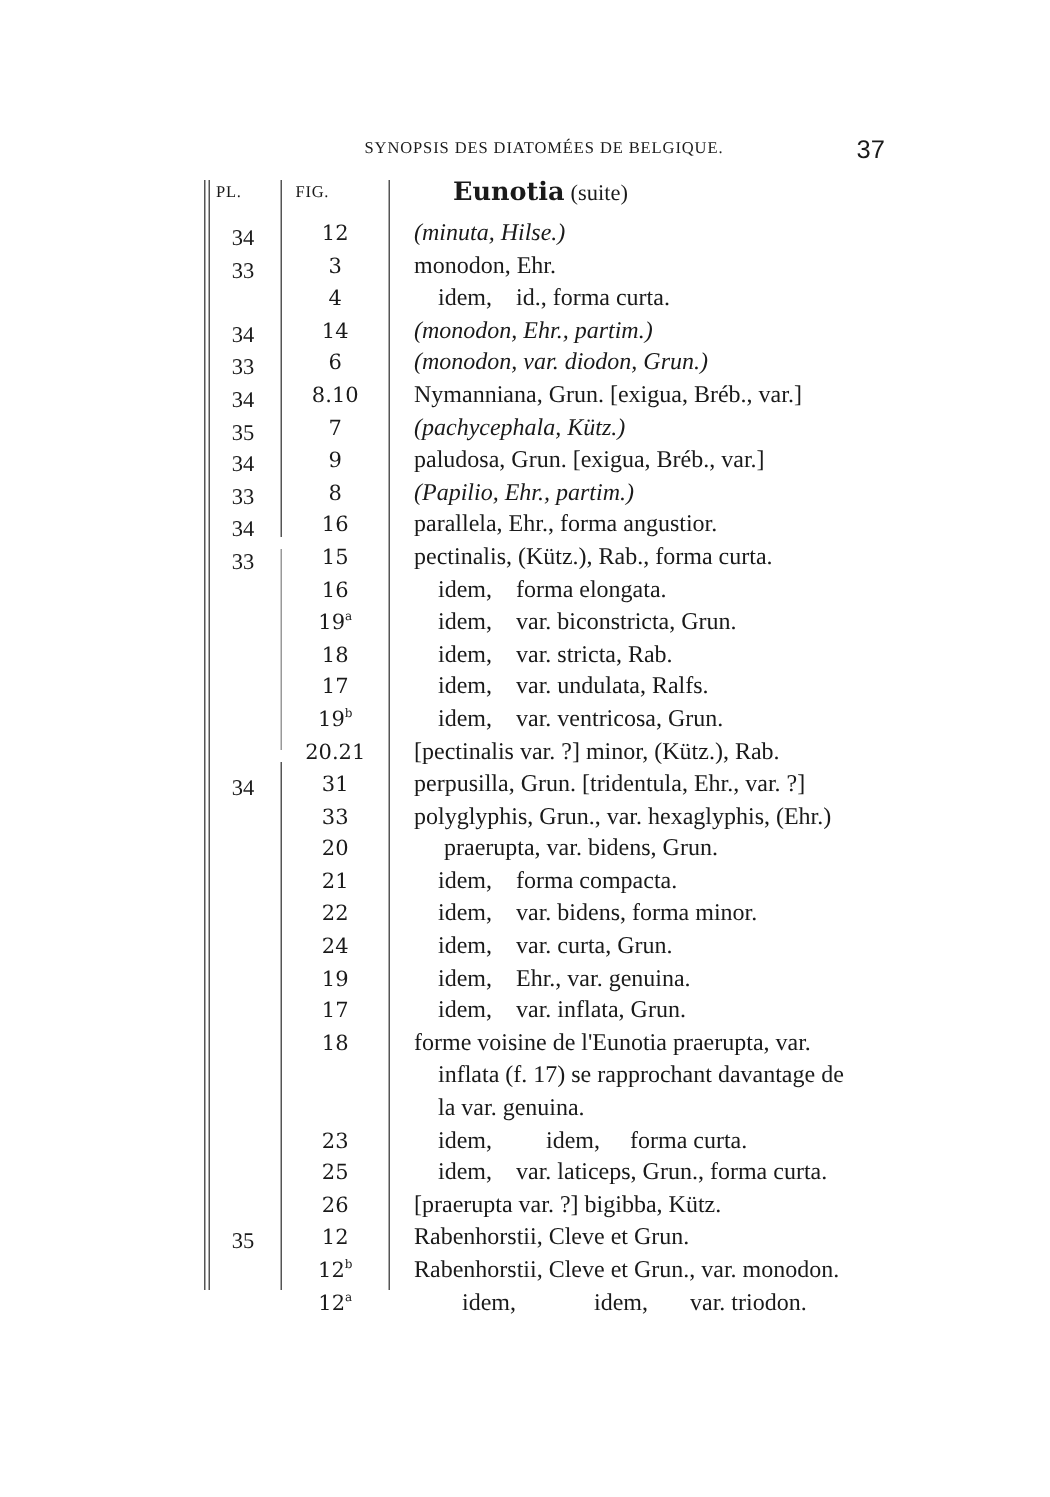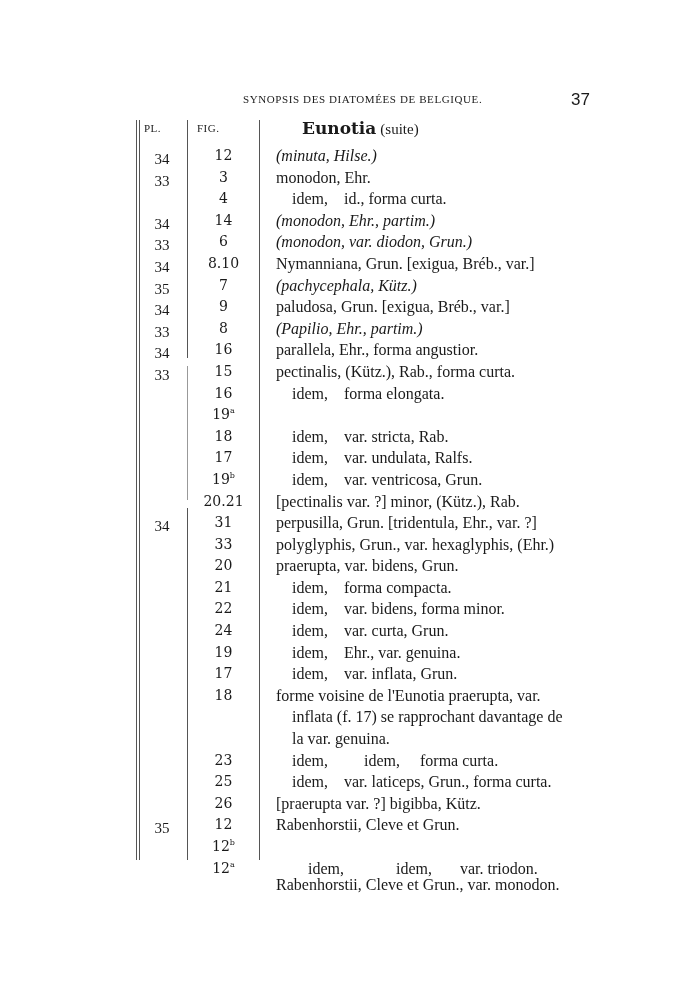--- a/index.html
+++ b/index.html
@@ -127,20 +127,21 @@
         <span class="txt" style="white-space: pre;">pectinalis, (Kütz.), Rab., forma curta.</span>
       </div>
       <div class="row">
         <span class="pl"></span>
         <span class="fig"><span>16</span><sup></sup></span>
         <span class="txt indent" style="white-space: pre;">idem,    forma elongata.</span>
       </div>
       <div class="row">
         <span class="pl"></span>
         <span class="fig"><span>19</span><sup>a</sup></span>
+        <span class="txt indent" style="white-space: pre;">idem,    var. biconstricta, Grun.</span>
       </div>
       <div class="row">
         <span class="pl"></span>
         <span class="fig"><span>18</span><sup></sup></span>
         <span class="txt indent" style="white-space: pre;">idem,    var. stricta, Rab.</span>
       </div>
       <div class="row">
         <span class="pl"></span>
         <span class="fig"><span>17</span><sup></sup></span>
         <span class="txt indent" style="white-space: pre;">idem,    var. undulata, Ralfs.</span>
@@ -161,21 +162,21 @@
         <span class="txt" style="white-space: pre;">perpusilla, Grun. [tridentula, Ehr., var. ?]</span>
       </div>
       <div class="row">
         <span class="pl"></span>
         <span class="fig"><span>33</span><sup></sup></span>
         <span class="txt" style="white-space: pre;">polyglyphis, Grun., var. hexaglyphis, (Ehr.)</span>
       </div>
       <div class="row">
         <span class="pl"></span>
         <span class="fig"><span>20</span><sup></sup></span>
-        <span class="txt" style="white-space: pre;">praerupta, var. bidens, Grun.</span>
+        <span class="txt" style="white-space: pre; margin-left: 20px;">praerupta, var. bidens, Grun.</span>
       </div>
       <div class="row">
         <span class="pl"></span>
         <span class="fig"><span>21</span><sup></sup></span>
         <span class="txt indent" style="white-space: pre;">idem,    forma compacta.</span>
       </div>
       <div class="row">
         <span class="pl"></span>
         <span class="fig"><span>22</span><sup></sup></span>
         <span class="txt indent" style="white-space: pre;">idem,    var. bidens, forma minor.</span>
@@ -226,21 +227,21 @@
         <span class="txt" style="white-space: pre;">[praerupta var. ?] bigibba, Kütz.</span>
       </div>
       <div class="row">
         <span class="pl">35</span>
         <span class="fig"><span>12</span><sup></sup></span>
         <span class="txt" style="white-space: pre;">Rabenhorstii, Cleve et Grun.</span>
       </div>
       <div class="row">
         <span class="pl"></span>
         <span class="fig"><span>12</span><sup>b</sup></span>
-        <span class="txt" style="white-space: pre; margin-top: 38px;">Rabenhorstii, Cleve et Grun., var. monodon.</span>
+        <span class="txt" style="white-space: pre;">Rabenhorstii, Cleve et Grun., var. monodon.</span>
       </div>
       <div class="row">
         <span class="pl"></span>
         <span class="fig"><span>12</span><sup>a</sup></span>
         <span class="txt indent2" style="white-space: pre;">idem,             idem,       var. triodon.</span>
       </div>
     </div>
 </div>
 
 </body></html>

